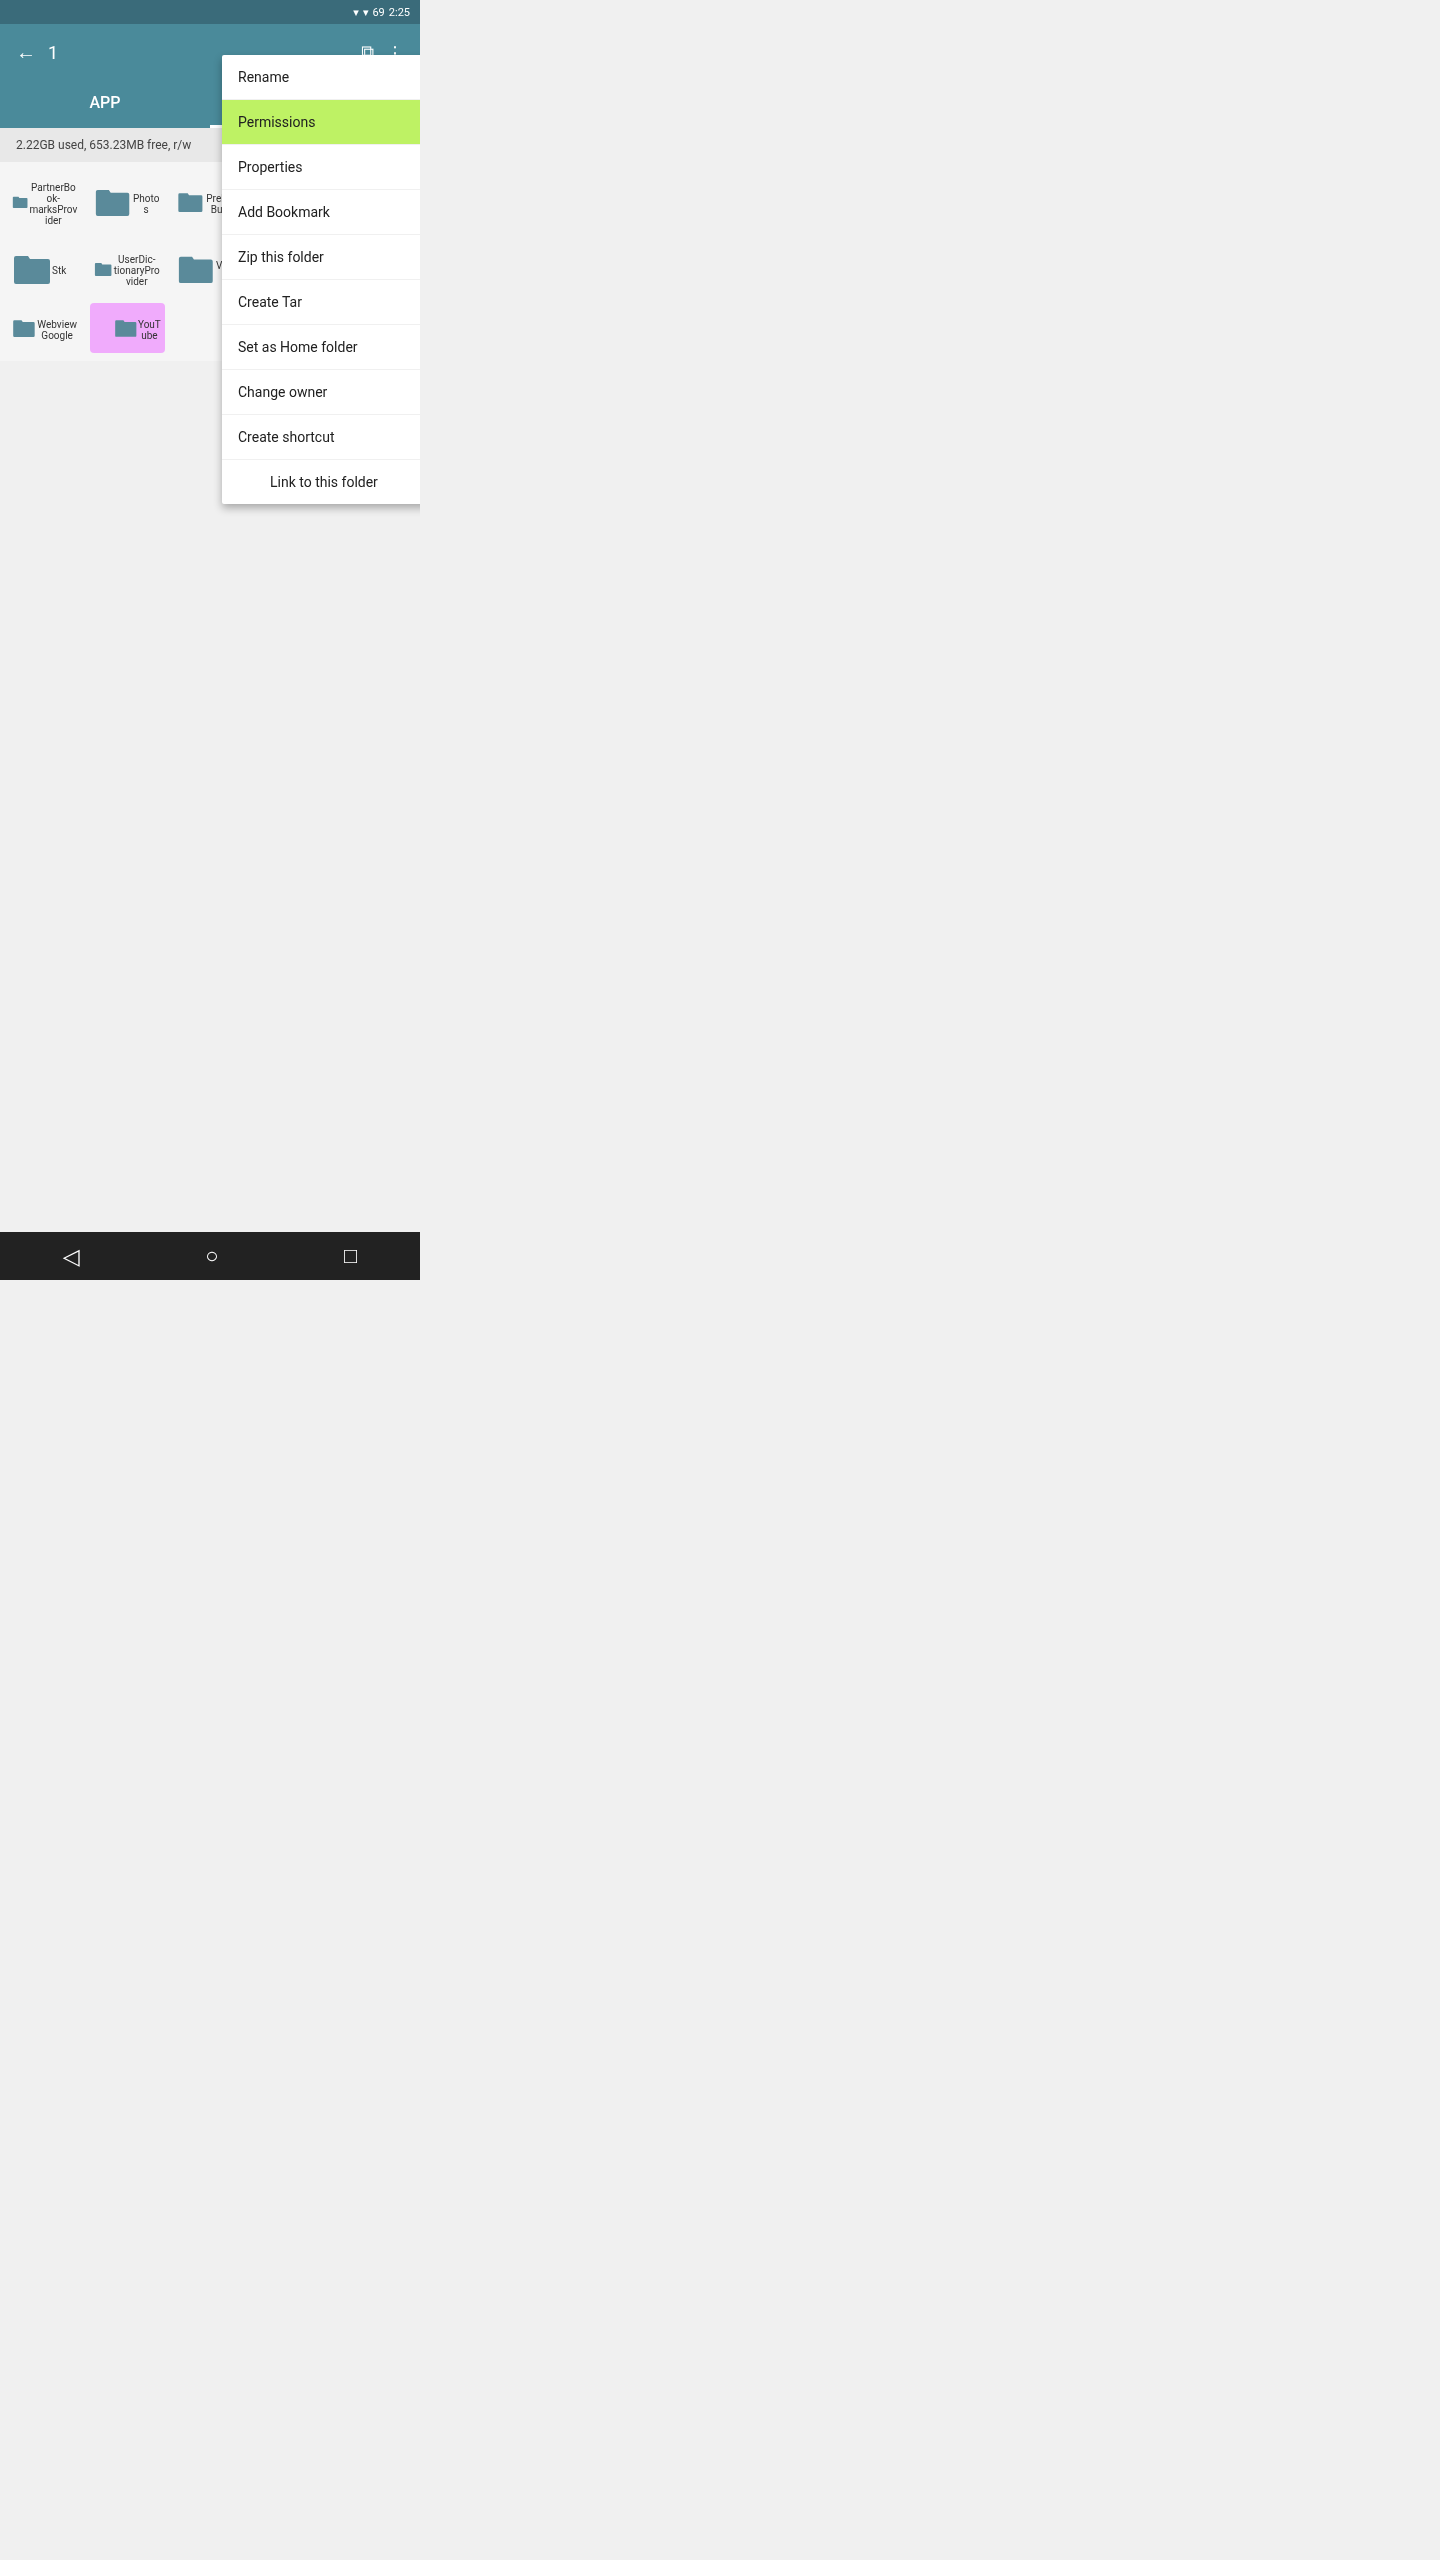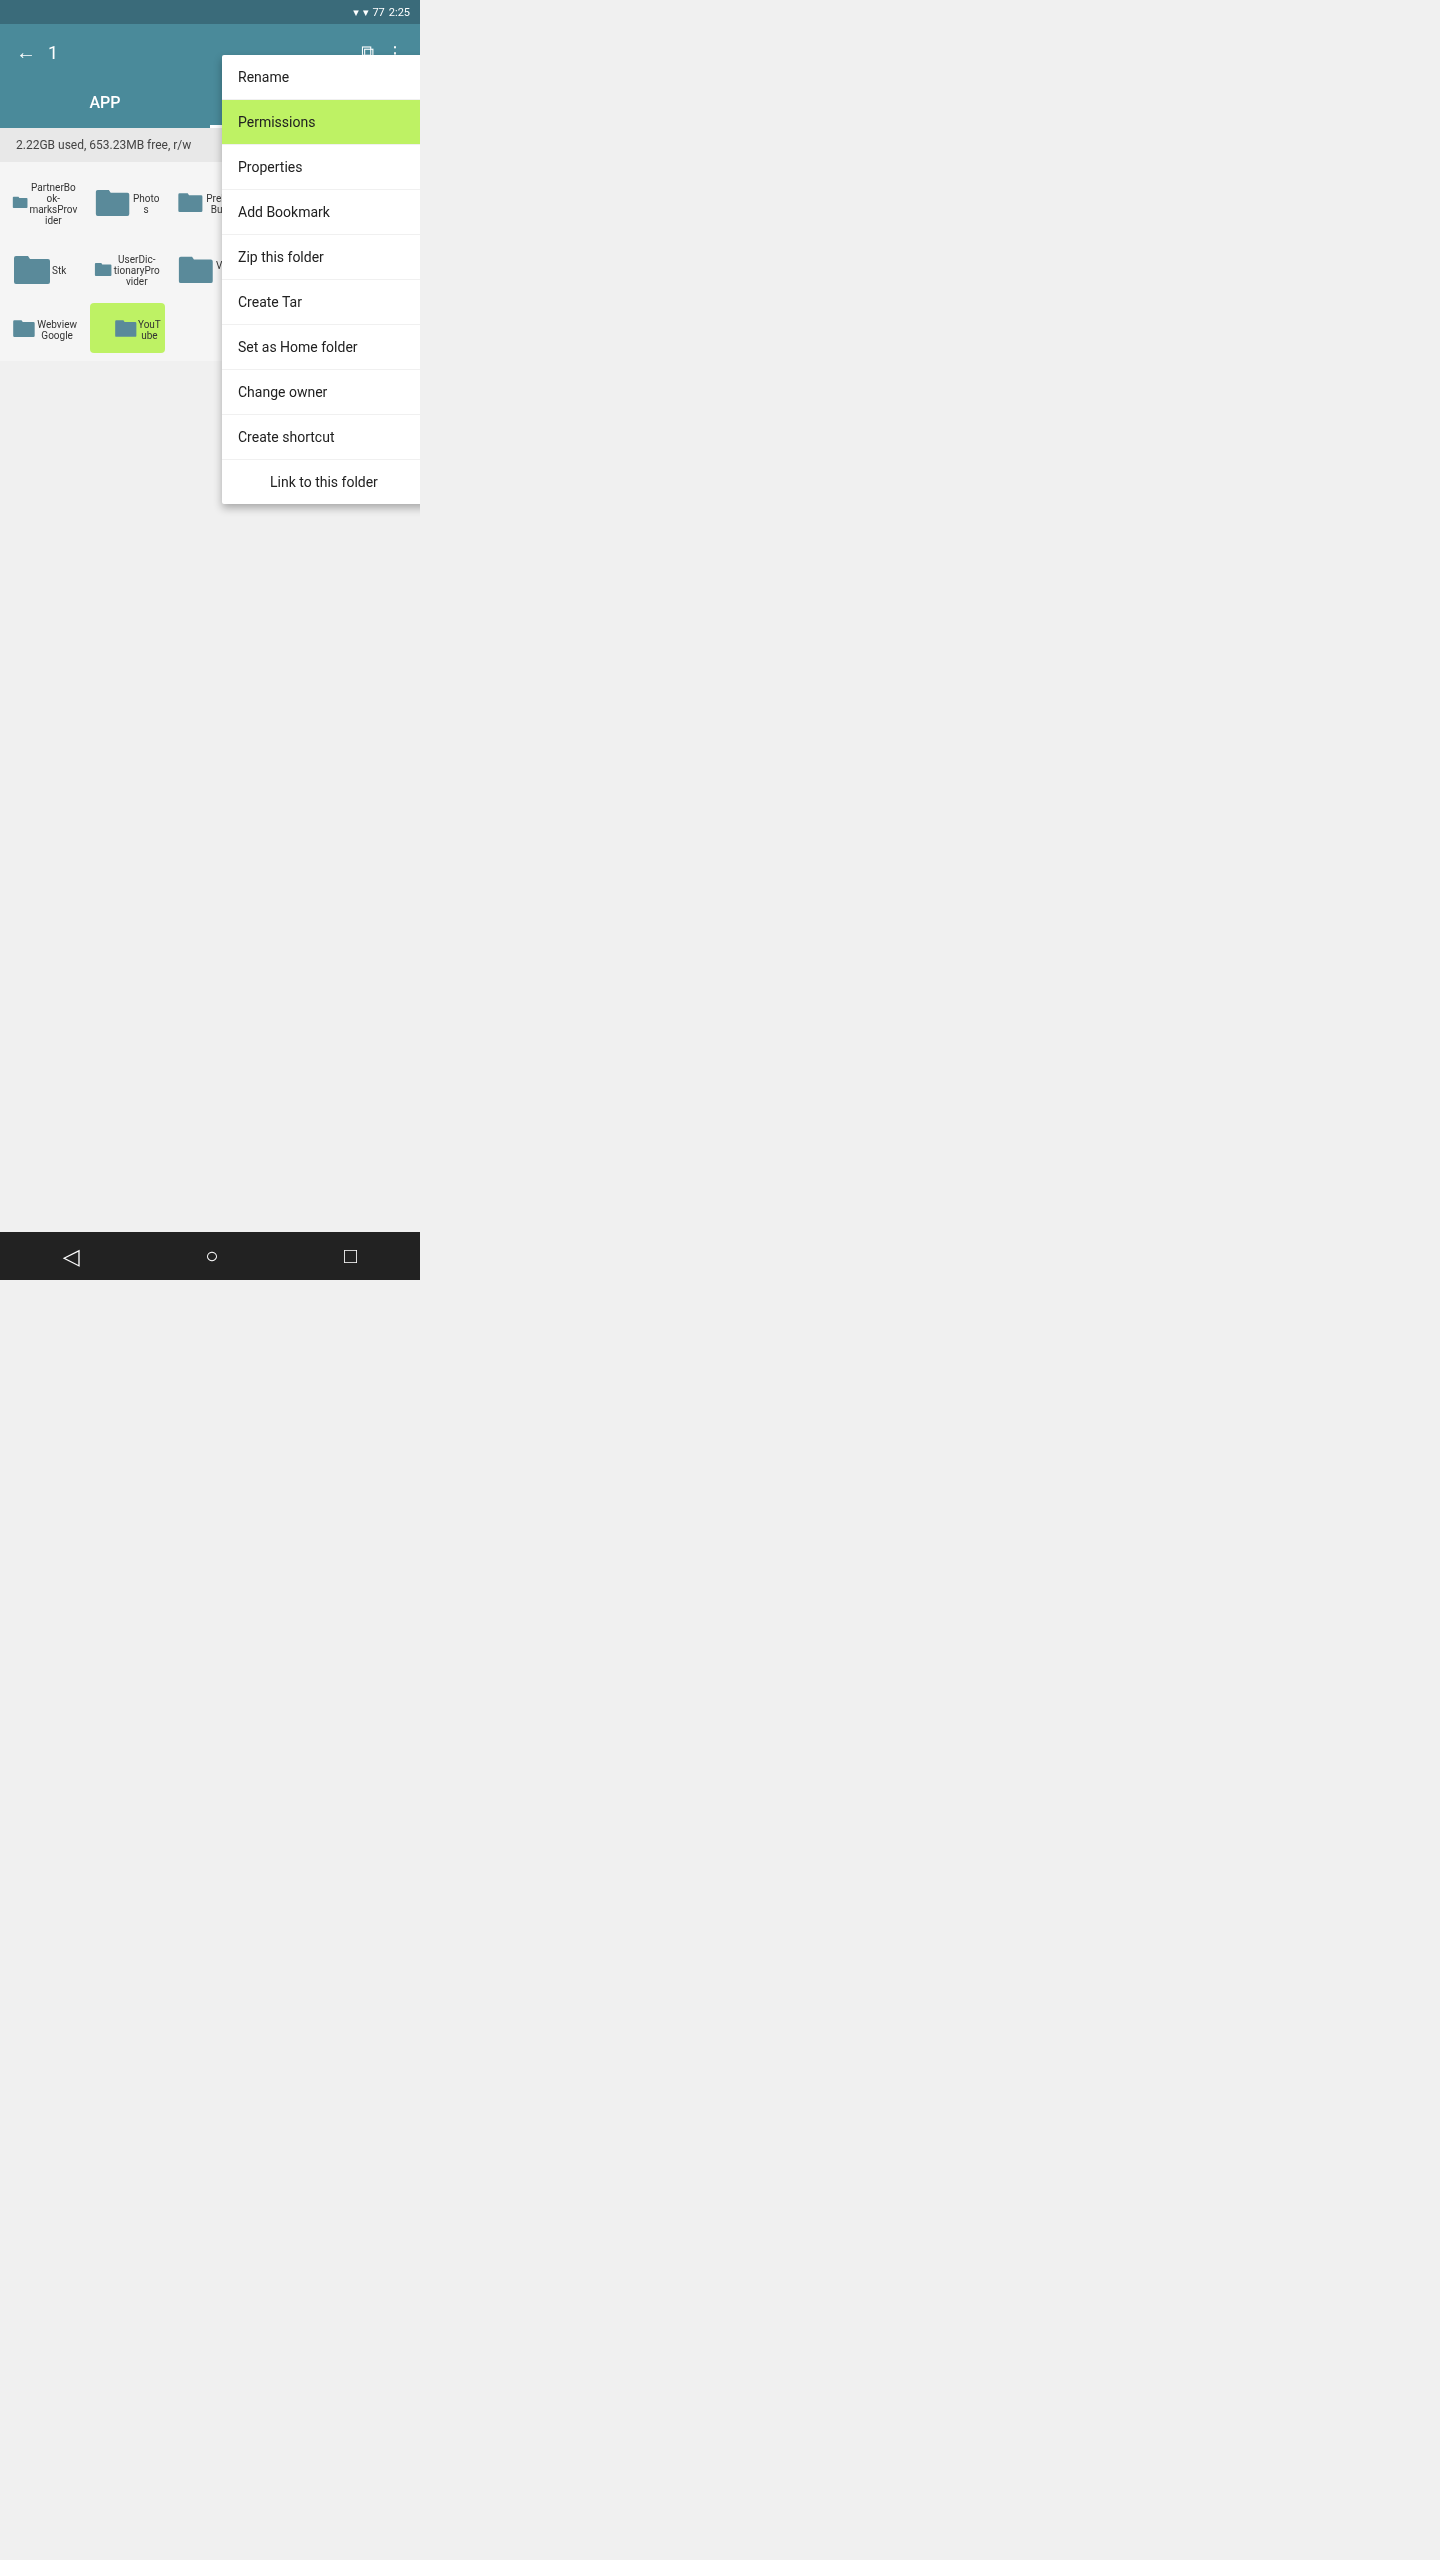--- a/index.html
+++ b/index.html
@@ -109,21 +109,21 @@
 
     .file-item {
       display: flex;
       flex-direction: row;
       align-items: center;
       padding: 8px 4px;
       cursor: pointer;
     }
 
     .file-item.selected {
-      background-color: #bef264;
+      background-color: #f0abfc;
       border-radius: 4px;
       padding-left: 24px;
     }
 
     .folder-icon {
       width: 40px;
       height: 34px;
       position: relative;
     }
 
@@ -191,21 +191,21 @@
       background-color: #bef264;
     }
   </style>
 </head>
 <body>
 
 <div class="status-bar">
   <div class="status-bar-right">
     <span>▾</span>
     <span>▾</span>
-    <span>77</span>
+    <span>69</span>
     <span>2:25</span>
   </div>
 </div>
 
 <div class="header">
   <span class="back-arrow">←</span>
   <span class="header-number">1</span>
   <span class="header-icon">⧉</span>
   <span class="header-icon">⋮</span>
 </div>

